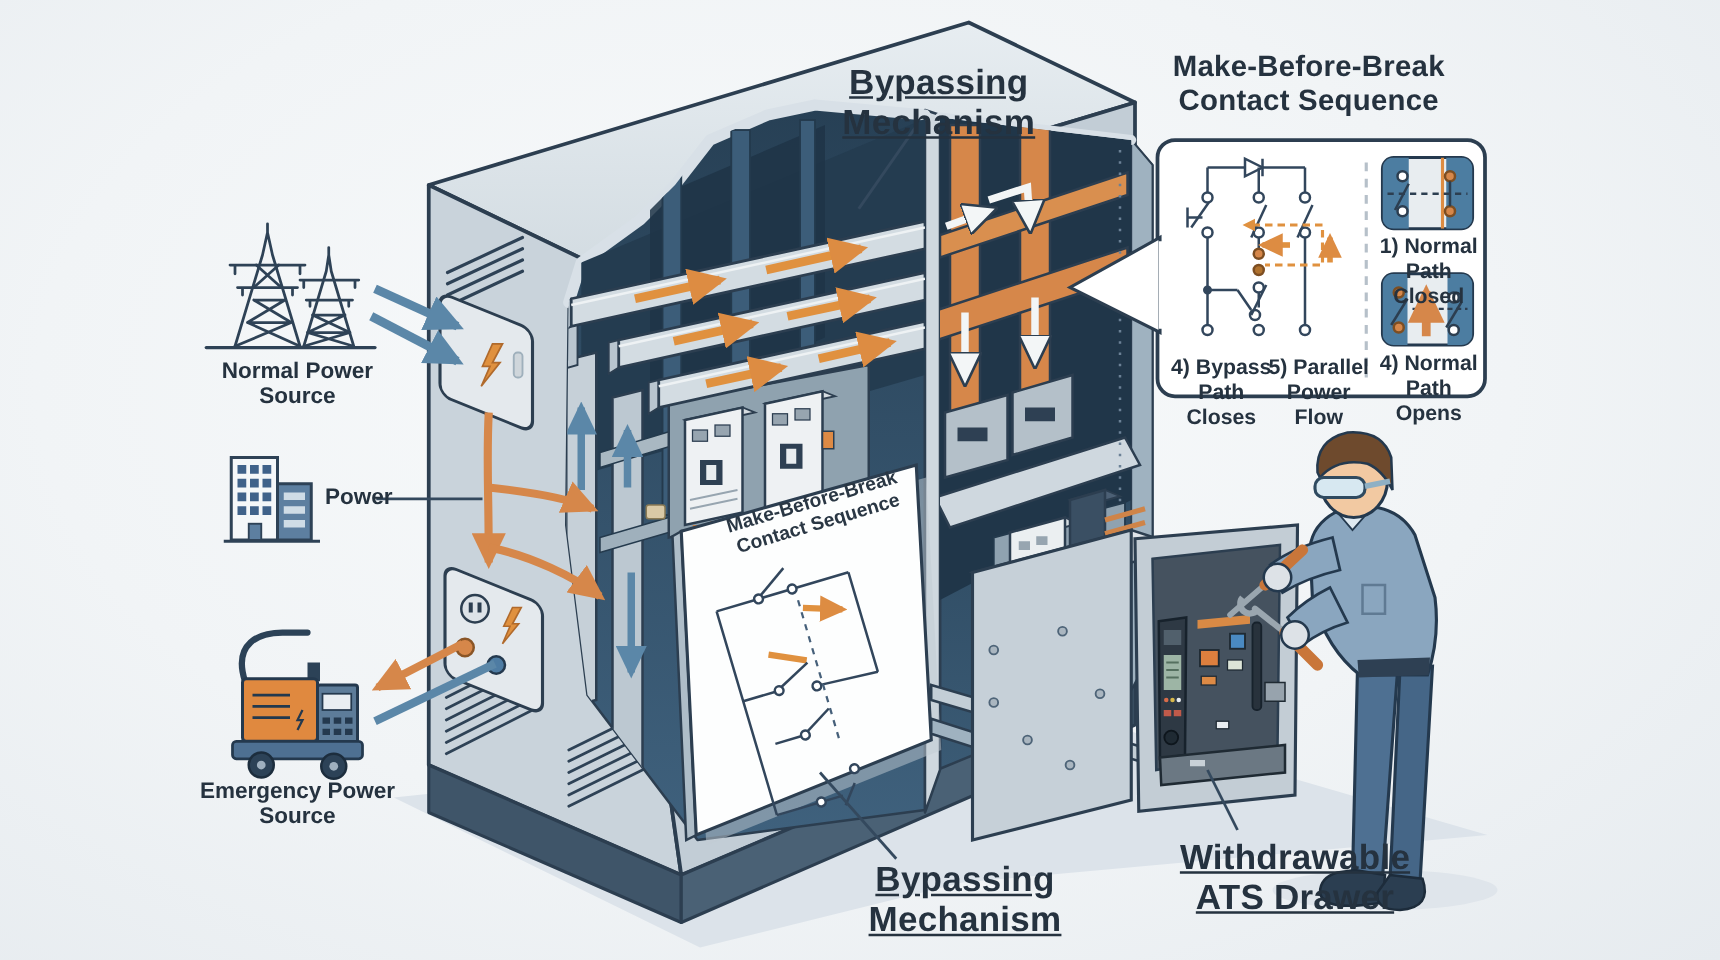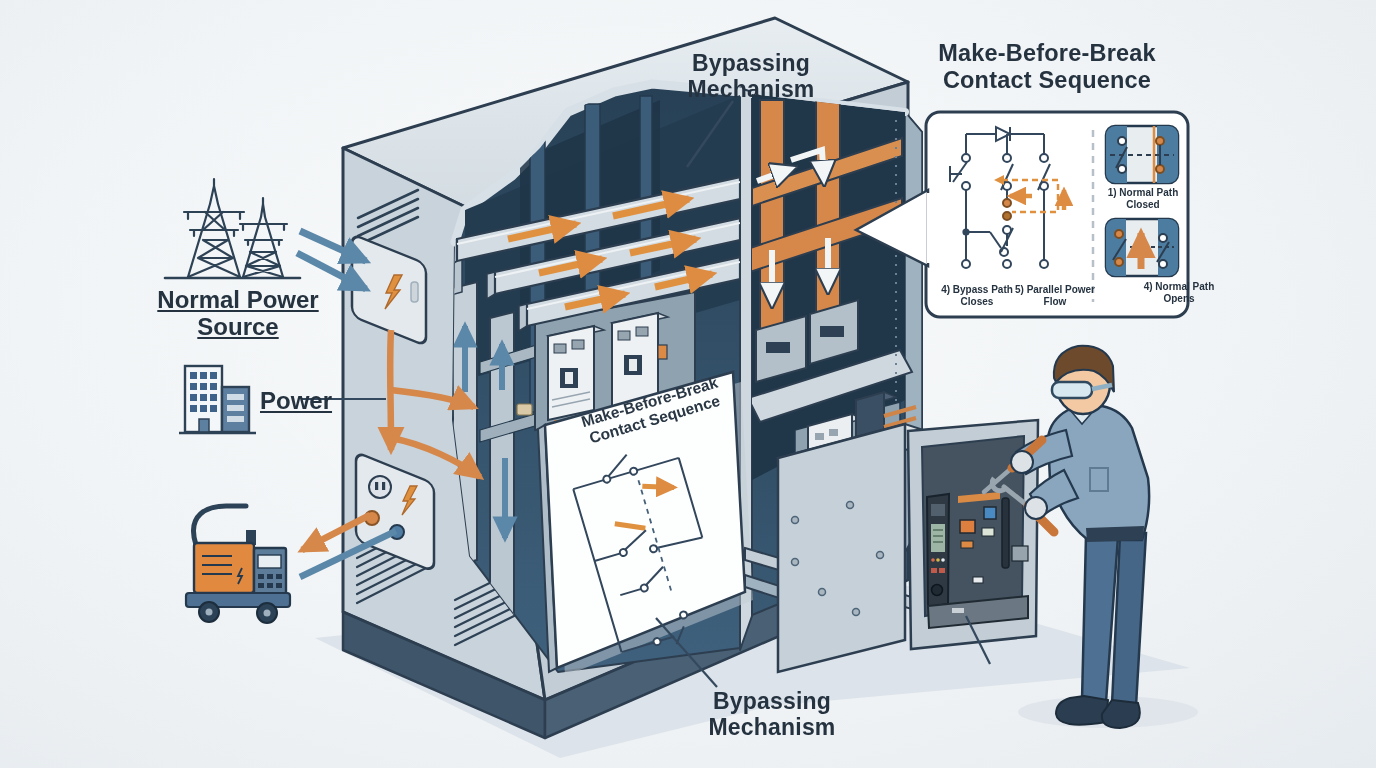--- a/index.html
+++ b/index.html
@@ -4,24 +4,24 @@
 <style>
   html,body{margin:0;padding:0;background:#e9edf1;}
   #stage{
     position:relative;width:1376px;height:768px;overflow:hidden;
     background:radial-gradient(ellipse at 45% 40%, #f8fafb 0%, #f1f4f6 55%, #e6ebef 100%);
     font-family:"Liberation Sans", sans-serif;
   }
   #art{position:absolute;left:0;top:0;}
   .lbl{position:absolute;color:#25323f;font-weight:bold;line-height:1.13;}
   .center{text-align:center;}
-  .big{font-size:23px;letter-spacing:.2px;}
+  .big{font-size:28px;letter-spacing:.2px;text-decoration:underline;}
   .title{font-size:23.5px;letter-spacing:.2px;}
-  .side{font-size:24px;font-weight:600;text-decoration:underline;}
-  .step{font-size:10px;line-height:1.18;}
+  .side{font-size:18px;font-weight:600;}
+  .step{font-size:17px;line-height:1.18;}
   .panelTitle{font-size:15.5px;transform:rotate(-16.5deg);color:#2a3744;}
 </style>
 </head>
 <body>
 
 <div id="stage">
 
 <svg id="art" width="1376" height="768" viewBox="0 0 1376 768">
 <defs>
   <linearGradient id="gTop" x1="0" y1="0" x2="0" y2="1">
@@ -464,20 +464,22 @@
   </g>
 </g>
 
 <line x1="733" y1="101" x2="687" y2="167" stroke="#34495e" stroke-width="2.4"></line>
 </svg>
 
 <div class="lbl big center" style="left:655px;top:50px;width:192px;">Bypassing Mechanism</div>
 <div class="lbl title center" style="left:918px;top:40px;width:258px;">Make-Before-Break Contact Sequence</div>
 <div class="lbl side center" style="left:152px;top:286px;width:172px;">Normal Power Source</div>
 <div class="lbl side" style="left:260px;top:387px;">Power</div>
+<div class="lbl side center" style="left:148px;top:622px;width:180px;">Emergency Power Source</div>
 <div class="lbl big center" style="left:672px;top:688px;width:200px;">Bypassing Mechanism</div>
+<div class="lbl big center" style="left:928px;top:670px;width:216px;">Withdrawable ATS Drawer</div>
 <div class="lbl step center" style="left:1101px;top:187px;width:84px;">1) Normal Path Closed</div>
 <div class="lbl step center" style="left:934px;top:284px;width:86px;">4) Bypass Path Closes</div>
 <div class="lbl step center" style="left:1012px;top:284px;width:86px;">5) Parallel Power Flow</div>
-<div class="lbl step center" style="left:1101px;top:281px;width:84px;margin-left:36px;">4) Normal Path Opens</div>
+<div class="lbl step center" style="left:1101px;top:281px;width:84px;">4) Normal Path Opens</div>
 <div class="lbl panelTitle center" style="left:552px;top:393px;width:200px;">Make-Before-Break Contact Sequence</div>
 
 </div>
 
 </body></html>

